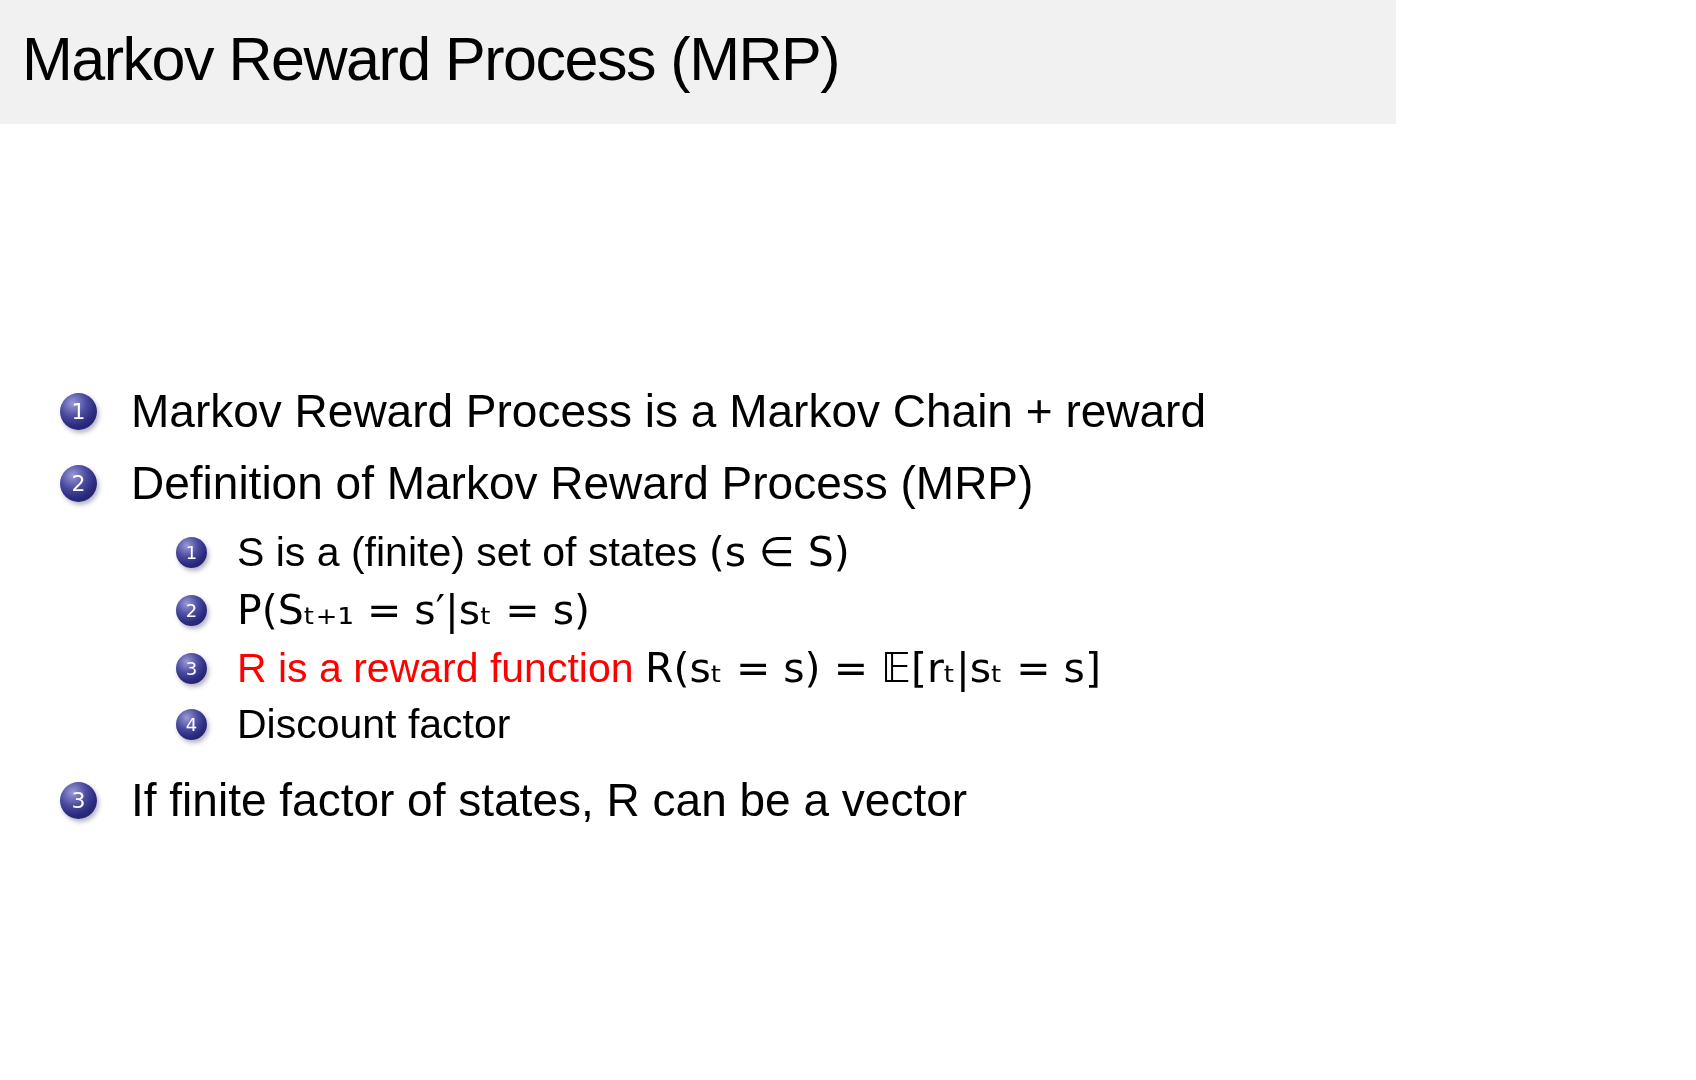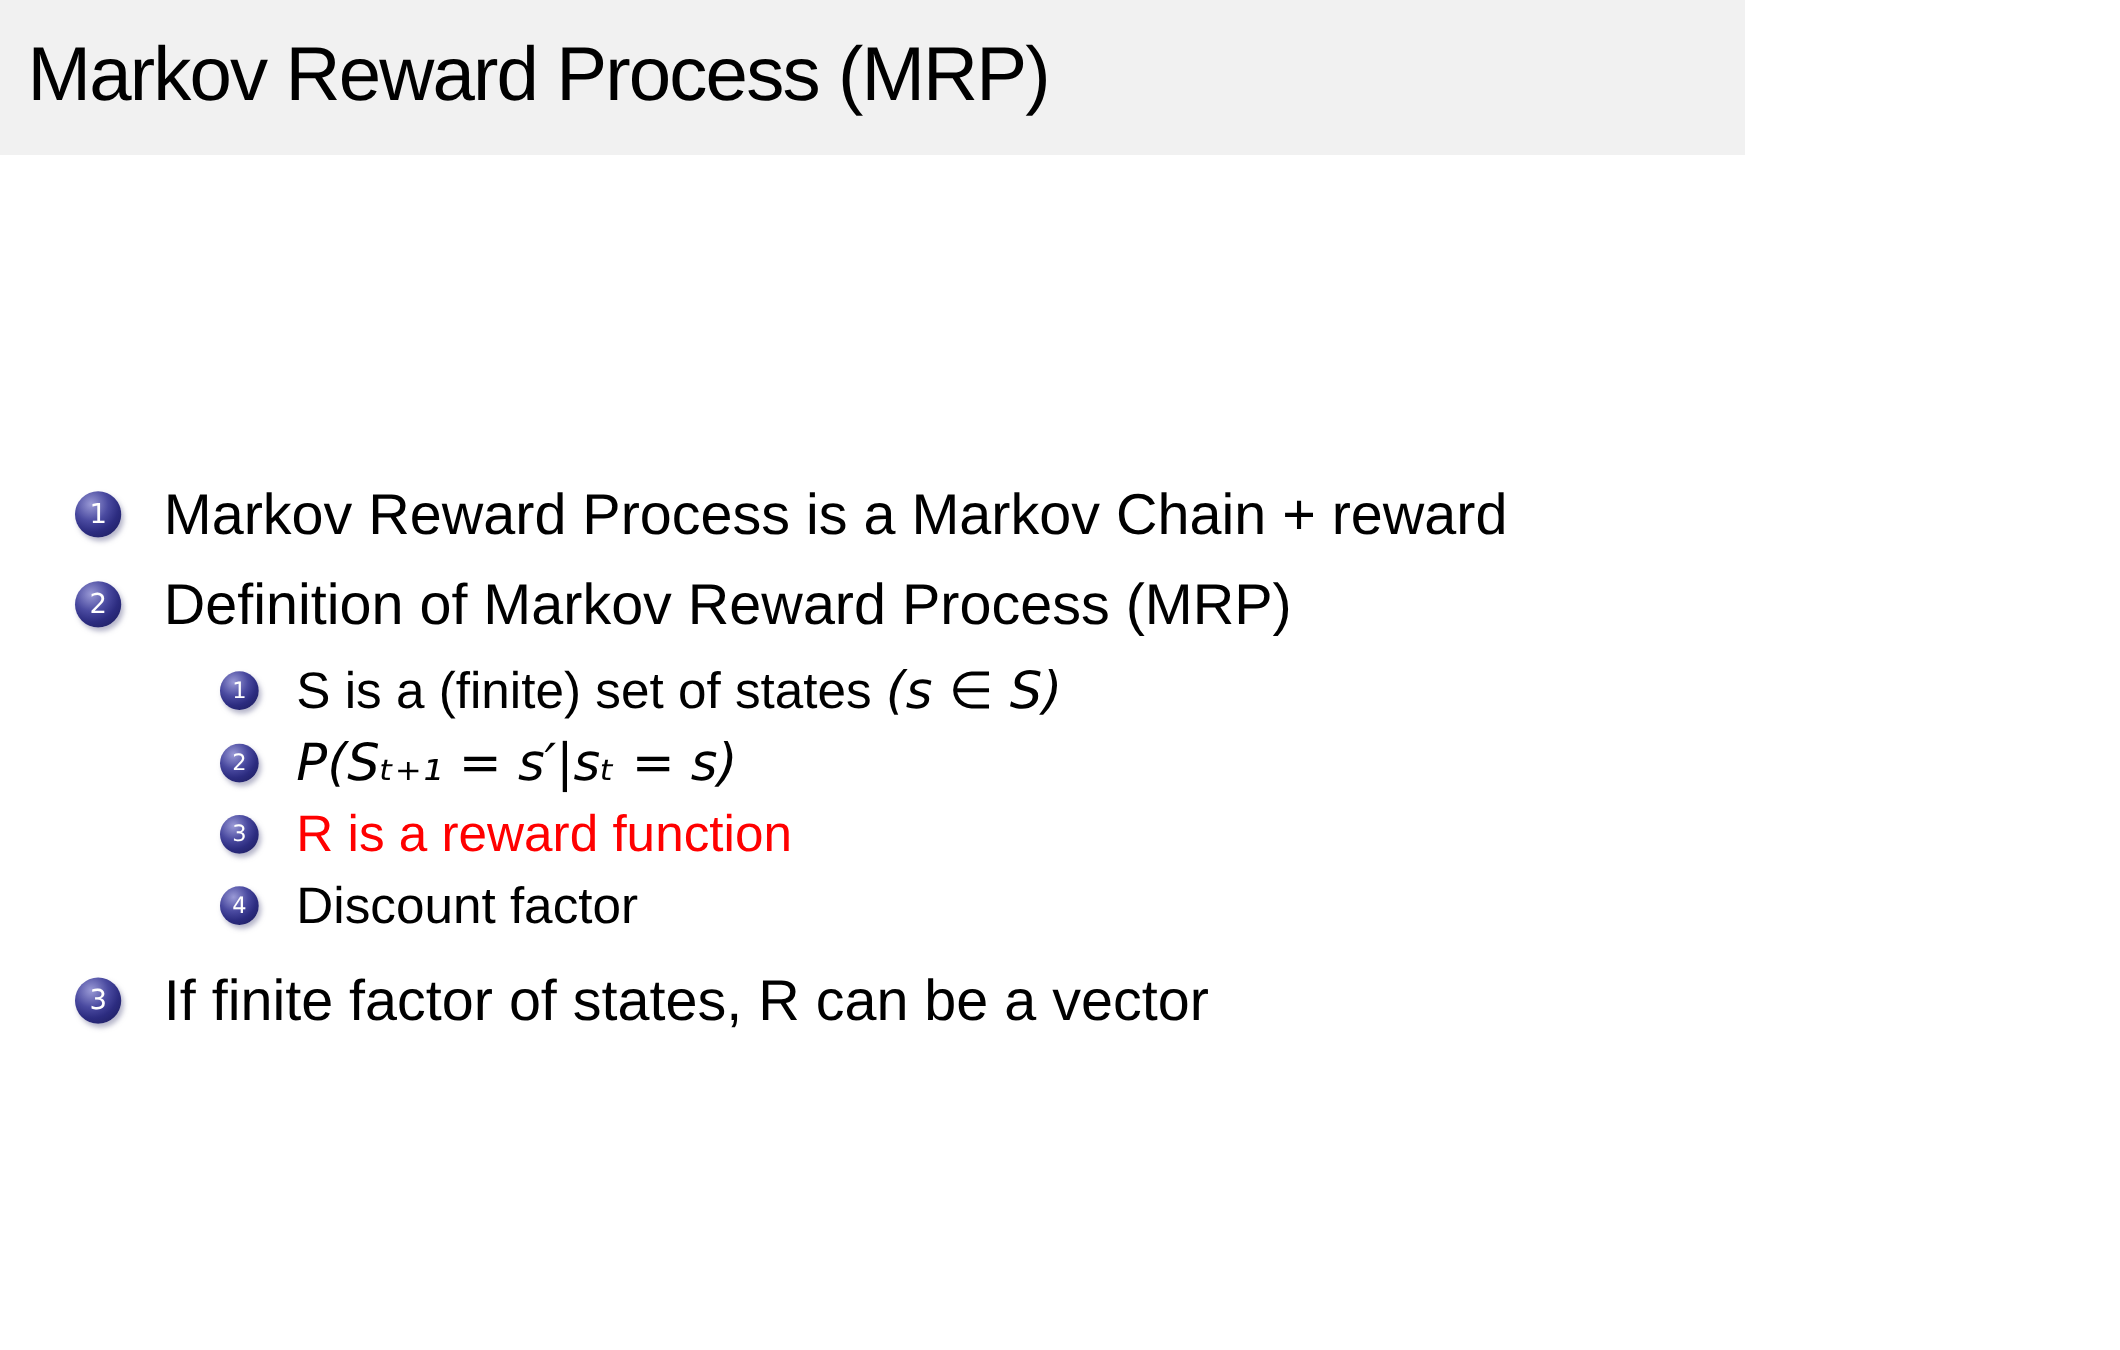--- a/index.html
+++ b/index.html
@@ -35,21 +35,20 @@
     display:inline-flex;align-items:center;justify-content:center;
     border-radius:50%;color:#fff;flex:0 0 auto;
     background:radial-gradient(circle at 35% 28%, #9a9ad6 0%, #4a4aa0 38%, #2c2c80 62%, #191955 100%);
     box-shadow:2px 3px 4px rgba(110,110,150,0.5);
     font-family:"DejaVu Sans",sans-serif;
   }
   .l1 .ball{width:37px;height:37px;font-size:22px;margin-right:34px;}
   .l2 .ball{width:31px;height:31px;font-size:18px;margin-right:30px;}
   .txt{white-space:pre;}
   .math{
-    font-style:italic;
     font-family:"DejaVu Sans","DejaVu Serif",sans-serif;
     white-space:pre;
   }
   .red{color:var(--red);}
   
   #row-item-1{left:60px;top:384px;}
   #row-item-2{left:60px;top:456px;}
   #row-sub-1{left:176px;top:528px;}
   #row-sub-2{left:176px;top:586px;}
   #row-sub-3{left:176px;top:644px;}
@@ -82,20 +81,21 @@
   </div>
 
   <div class="row l2" id="row-sub-2">
     <span class="ball">2</span>
     <span class="math">P(Sₜ₊₁ = s′|sₜ = s)</span>
   </div>
 
   <div class="row l2" id="row-sub-3">
     <span class="ball">3</span>
     <span class="txt red">R is a reward function </span>
+    <span class="math">R(sₜ = s) = 𝔼[rₜ|sₜ = s]</span>
   </div>
 
   <div class="row l2" id="row-sub-4">
     <span class="ball">4</span>
     <span class="txt">Discount factor </span>
   </div>
 
   <div class="row l1" id="row-item-3">
     <span class="ball">3</span>
     <span class="txt">If finite factor of states, R can be a vector</span>

